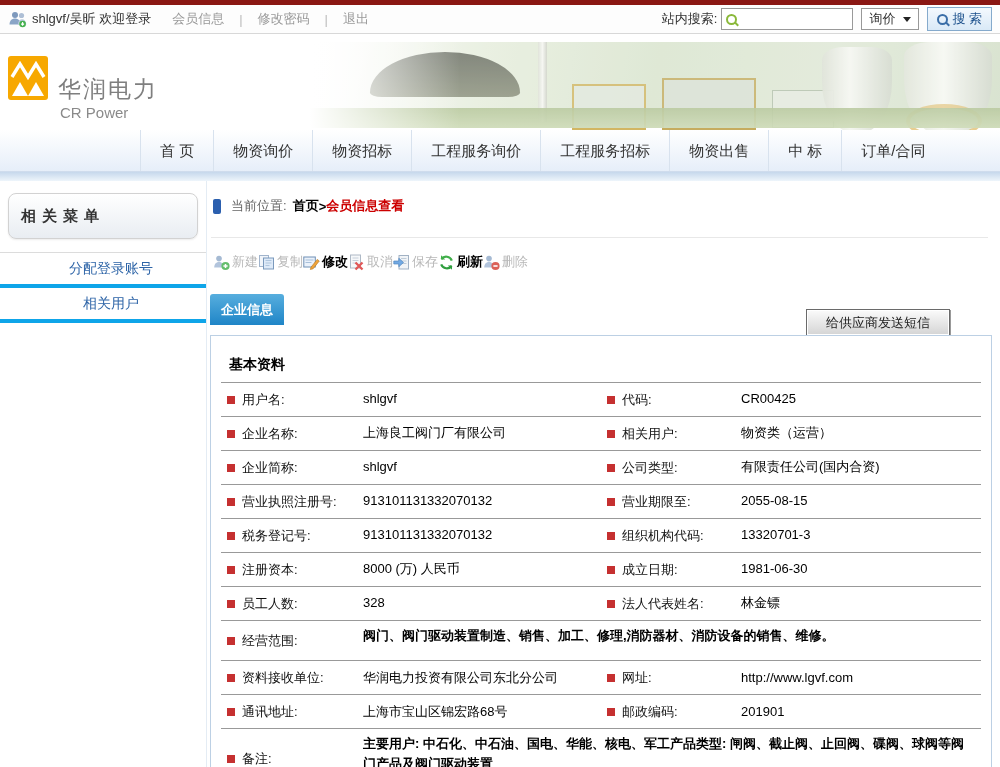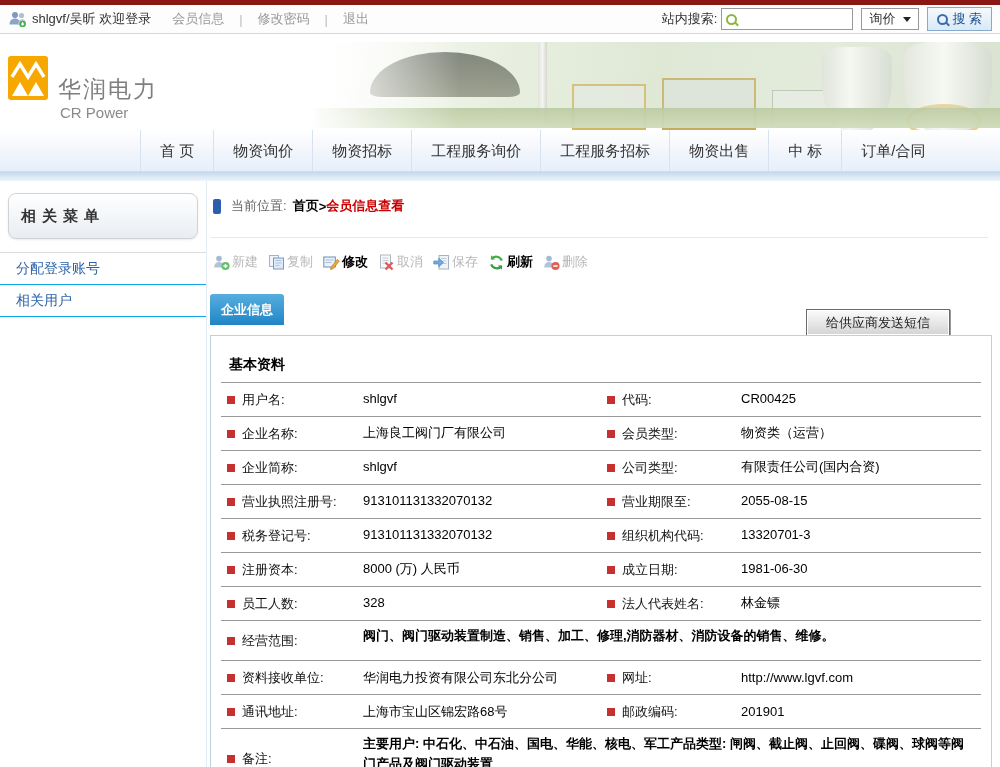--- a/index.html
+++ b/index.html
@@ -80,34 +80,34 @@
 
   
   .sidebar{position:absolute;top:181px;left:0;width:207px;bottom:0;background:#fff;
         border-right:1px solid #e4ecf4;box-sizing:border-box;}
   .menu-title{position:absolute;left:8px;top:12px;width:190px;height:46px;border:1px solid #d2d2d2;
         border-radius:8px;background:linear-gradient(#ffffff,#e9edf2);
         box-shadow:0 1px 2px rgba(0,0,0,.08);display:flex;align-items:center;
         padding-left:12px;box-sizing:border-box;font-size:15px;font-weight:bold;color:#333;letter-spacing:6px;}
   #side-menu{position:absolute;top:71px;left:0;right:0;list-style:none;margin:0;padding:0;}
   #side-menu li{height:31px;line-height:31px;padding-left:16px;font-size:14px;color:#2d64a7;
-        border-bottom:1px solid #0ea5e9;cursor:pointer;}
+        border-bottom:4px solid #0ea5e9;cursor:pointer;text-align:center;}
   #side-menu li:first-child{border-top:1px solid #dcdcdc;}
 
   
   .content{position:absolute;top:181px;left:207px;right:0;bottom:0;background:#fff;}
   .breadcrumb{position:absolute;left:6px;top:16px;display:flex;align-items:center;
         font-size:13px;color:#666;}
   .bc-marker{width:8px;height:15px;background:#2b5fae;border-radius:2px;margin-right:10px;}
   .bc-home{color:#000;font-weight:bold;margin-left:6px;cursor:pointer;}
   .bc-sep{color:#000;font-weight:bold;}
   .bc-current{color:#c00;font-weight:bold;}
   .bc-line{position:absolute;left:4px;right:12px;top:56px;height:1px;background:#e8e8e8;}
 
-  .toolbar{position:absolute;left:6px;top:72px;display:flex;align-items:center;gap:10px;}
+  .toolbar{position:absolute;left:6px;top:72px;display:flex;align-items:center;}
   .tb-btn{display:flex;align-items:center;gap:2px;font-size:13px;color:#000;
         font-weight:bold;cursor:pointer;}
   .tb-btn.disabled{color:#a6a6a6;font-weight:normal;opacity:.8;cursor:default;}
   .tb-btn svg{display:block;}
 
   .tab{position:absolute;left:3px;top:113px;width:74px;height:31px;
         background:linear-gradient(#57aede,#1f85c7);color:#fff;font-size:13px;font-weight:bold;
         display:flex;align-items:center;justify-content:center;border-radius:3px 3px 0 0;cursor:pointer;}
   .sms-btn{position:absolute;right:50px;top:128px;width:142px;height:25px;
         background:linear-gradient(#fbfbfb,#d4d4d4);border:1px solid #6a6a6a;
@@ -307,21 +307,21 @@
             <div class="tvalue">CR00425</div>
           </div>
           <div class="trow">
             <div class="tlabel">
               <span class="bullet"></span>
               <span>企业名称:</span>
             </div>
             <div class="tvalue">上海良工阀门厂有限公司</div>
             <div class="tlabel">
               <span class="bullet"></span>
-              <span>会员类型:</span>
+              <span>相关用户:</span>
             </div>
             <div class="tvalue">物资类（运营）</div>
           </div>
           <div class="trow">
             <div class="tlabel">
               <span class="bullet"></span>
               <span>企业简称:</span>
             </div>
             <div class="tvalue">shlgvf</div>
             <div class="tlabel">

